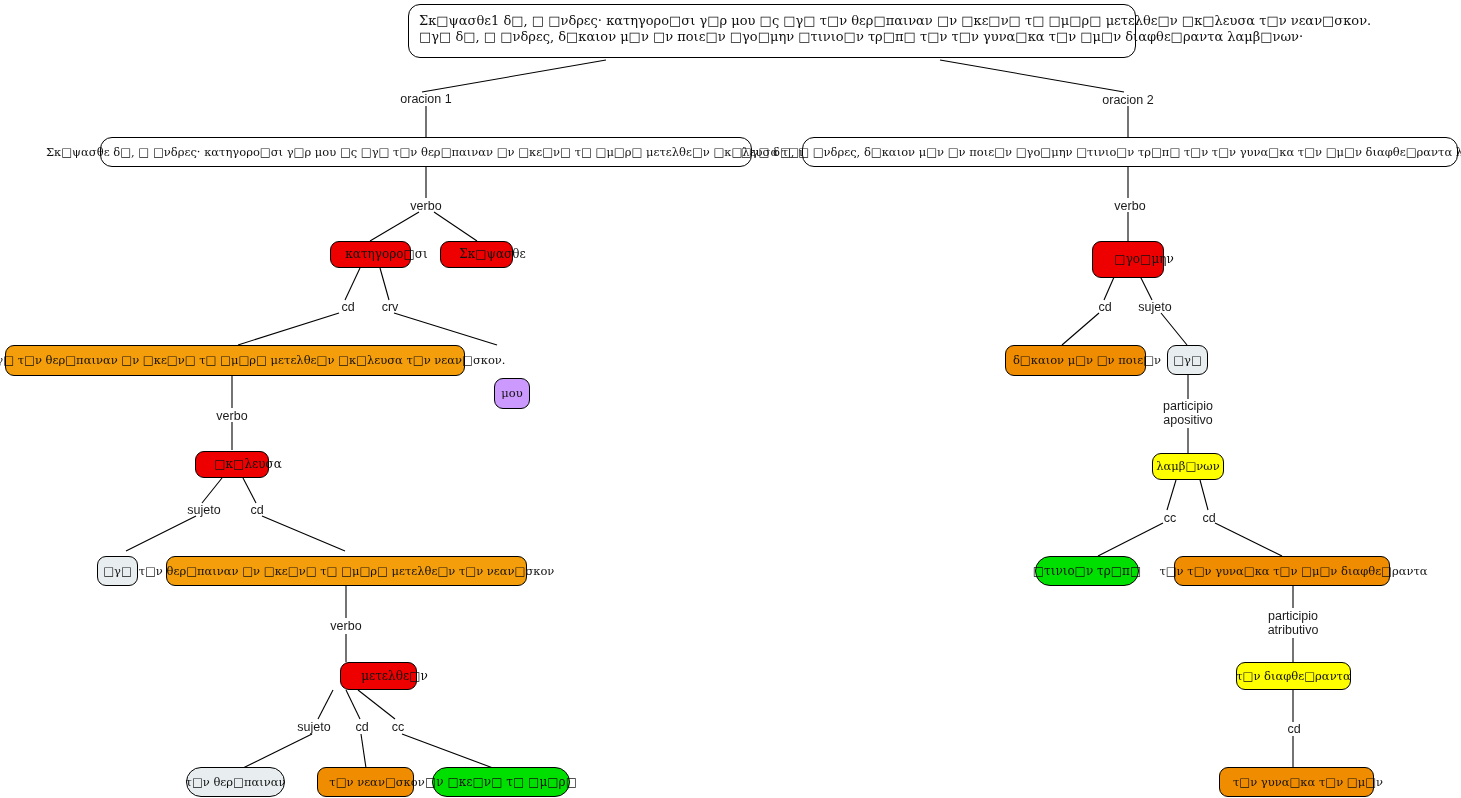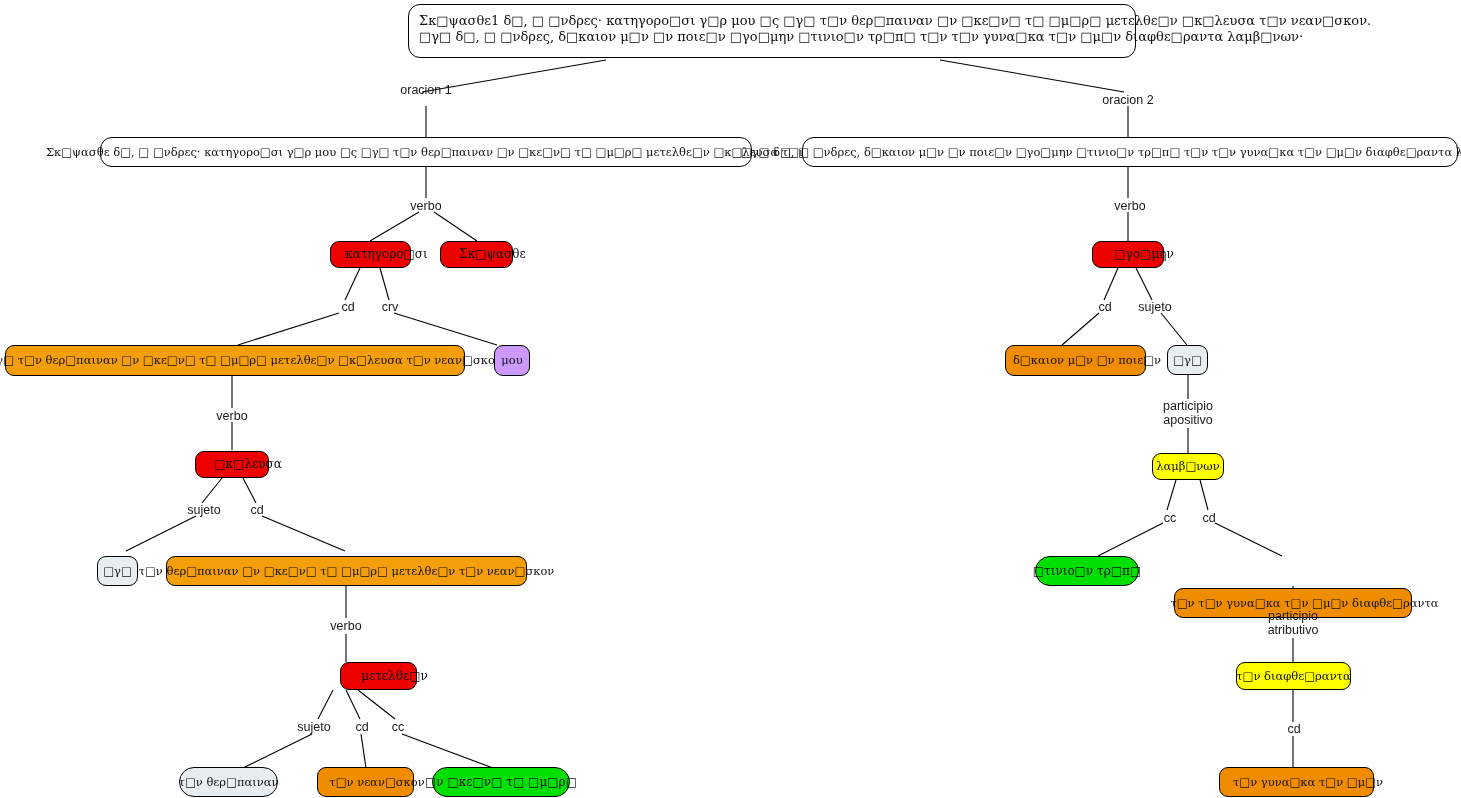--- a/index.html
+++ b/index.html
@@ -38,21 +38,21 @@
     flex-direction:column;
     justify-content:flex-start;
   }
   .root-box .ln{display:block;width:100%;}
   .sent-box{font-size:11.5px;border-radius:12px;padding:0 10px;color:#111;}
   .red{background:#ee0000;color:#111;font-size:12px;padding-left:32px;}
   .orange{background:#f59e0b;color:#111;font-size:11.5px;}
   .orange-d{background:#f08c00;color:#111;font-size:11.5px;padding-left:23px;}
   .green{background:#00e000;color:#111;font-size:12px;border-radius:15px;}
   .yellow{background:#ffff00;color:#111;font-size:11.5px;}
-  .purple{background:#cc99ff;color:#111;font-size:11.5px;}
+  .purple{background:#cc99ff;color:#111;font-size:11.5px;margin-top:33px;}
   .pale{background:#e8eef0;color:#111;font-size:11.5px;}
   .white{background:#eef3f5;color:#111;font-size:11.5px;}
 </style>
 </head>
 <body>
 
 <div id="stage">
 
   <svg id="edges" viewBox="0 0 1461 798">
     <g stroke="#000000" stroke-width="1.1" fill="none" shape-rendering="geometricPrecision">
@@ -111,21 +111,21 @@
       <line x1="1293" y1="690" x2="1293" y2="722"></line>
       <line x1="1293" y1="736" x2="1293" y2="768"></line>
     </g>
   </svg>
 
   <div class="node root-box" style="left:408px;top:4px;width:728px;height:54px;background:#ffffff;">
     <span class="ln">Σκ□ψασθε1 δ□, □ □νδρες· κατηγορο□σι γ□ρ μου □ς □γ□ τ□ν θερ□παιναν □ν □κε□ν□ τ□ □μ□ρ□ μετελθε□ν □κ□λευσα τ□ν νεαν□σκον.</span>
     <span class="ln" style="text-align:center;">□γ□ δ□, □ □νδρες, δ□καιον μ□ν □ν ποιε□ν □γο□μην □τινιο□ν τρ□π□ τ□ν τ□ν γυνα□κα τ□ν □μ□ν διαφθε□ραντα λαμβ□νων·</span>
   </div>
 
-  <div class="edge-label" style="left:426px;top:83px;">oracion 1</div>
+  <div class="edge-label" style="left:426px;top:92px;">oracion 1</div>
   <div class="edge-label" style="left:1128px;top:93px;">oracion 2</div>
 
   <div class="node sent-box white" style="left:100px;top:137px;width:652px;height:30px;background:#ffffff;">Σκ□ψασθε δ□, □ □νδρες· κατηγορο□σι γ□ρ μου □ς □γ□ τ□ν θερ□παιναν □ν □κε□ν□ τ□ □μ□ρ□ μετελθε□ν □κ□λευσα τ□ν</div>
   <div class="node sent-box white" style="left:802px;top:137px;width:656px;height:30px;background:#ffffff;">□γ□ δ□, □ □νδρες, δ□καιον μ□ν □ν ποιε□ν □γο□μην □τινιο□ν τρ□π□ τ□ν τ□ν γυνα□κα τ□ν □μ□ν διαφθε□ραντα λαμβ□νων</div>
 
   <div class="edge-label" style="left:426px;top:199px;">verbo</div>
 
   <div class="node red" style="left:330px;top:241px;width:81px;height:27px;">κατηγορο□σι</div>
   <div class="node red" style="left:440px;top:241px;width:73px;height:27px;">Σκ□ψασθε</div>
 
@@ -146,46 +146,46 @@
   <div class="node orange" style="left:166px;top:556px;width:361px;height:30px;">τ□ν θερ□παιναν □ν □κε□ν□ τ□ □μ□ρ□ μετελθε□ν  τ□ν νεαν□σκον</div>
 
   <div class="edge-label" style="left:346px;top:619px;">verbo</div>
 
   <div class="node red" style="left:308px;top:662px;width:77px;height:28px;margin-left:32px;">μετελθε□ν</div>
 
   <div class="edge-label" style="left:314px;top:720px;">sujeto</div>
   <div class="edge-label" style="left:362px;top:720px;">cd</div>
   <div class="edge-label" style="left:398px;top:720px;">cc</div>
 
-  <div class="node pale" style="left:179px;top:767px;width:99px;height:30px;border-radius:15px;">τ□ν θερ□παιναν</div>
+  <div class="node pale" style="left:186px;top:767px;width:99px;height:30px;border-radius:15px;">τ□ν θερ□παιναν</div>
   <div class="node orange-d" style="left:317px;top:767px;width:97px;height:30px;">τ□ν νεαν□σκον</div>
   <div class="node green" style="left:432px;top:767px;width:138px;height:30px;">□ν □κε□ν□ τ□ □μ□ρ□</div>
 
   <div class="edge-label" style="left:1130px;top:199px;">verbo</div>
 
-  <div class="node red" style="left:1092px;top:241px;width:72px;height:27px;">□γο□μην</div>
+  <div class="node red" style="left:1092px;top:241px;width:72px;height:37px;">□γο□μην</div>
 
   <div class="edge-label" style="left:1105px;top:300px;">cd</div>
   <div class="edge-label" style="left:1155px;top:300px;">sujeto</div>
 
   <div class="node orange-d" style="left:1005px;top:345px;width:141px;height:31px;">δ□καιον μ□ν □ν ποιε□ν</div>
   <div class="node pale" style="left:1167px;top:345px;width:41px;height:30px;">□γ□</div>
 
   <div class="edge-label" style="left:1188px;top:399px;">
     <span>participio</span><br>
     <span>apositivo</span>
   </div>
 
   <div class="node yellow" style="left:1152px;top:453px;width:72px;height:27px;">λαμβ□νων</div>
 
   <div class="edge-label" style="left:1170px;top:511px;">cc</div>
   <div class="edge-label" style="left:1209px;top:511px;">cd</div>
 
   <div class="node green" style="left:1035px;top:556px;width:104px;height:30px;">□τινιο□ν τρ□π□</div>
-  <div class="node orange-d" style="left:1174px;top:556px;width:238px;height:30px;margin-top:32px;">τ□ν τ□ν γυνα□κα τ□ν □μ□ν διαφθε□ραντα</div>
+  <div class="node orange-d" style="left:1174px;top:556px;width:216px;height:30px;">τ□ν τ□ν γυνα□κα τ□ν □μ□ν διαφθε□ραντα</div>
 
   <div class="edge-label" style="left:1293px;top:609px;">
     <span>participio</span><br>
     <span>atributivo</span>
   </div>
 
   <div class="node yellow" style="left:1236px;top:662px;width:115px;height:28px;">τ□ν  διαφθε□ραντα</div>
 
   <div class="edge-label" style="left:1294px;top:722px;">cd</div>
 

